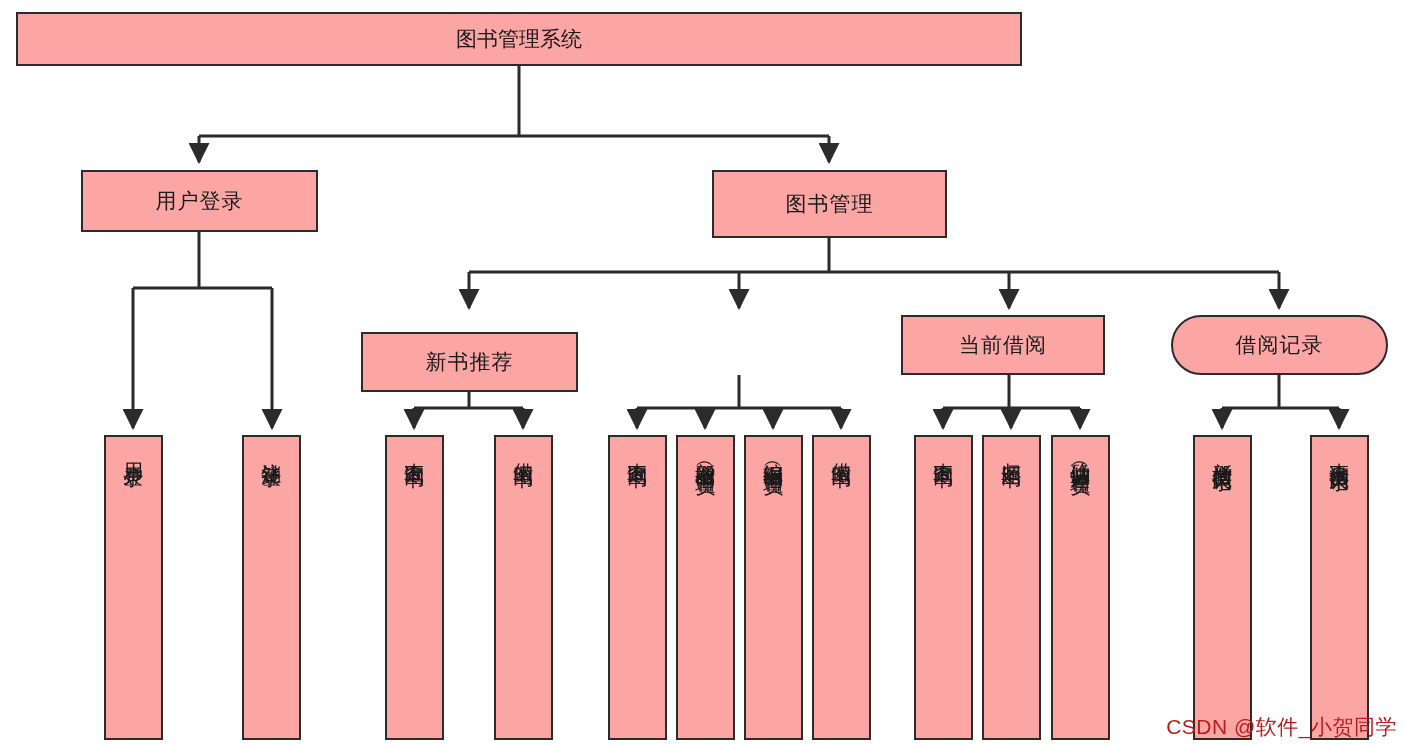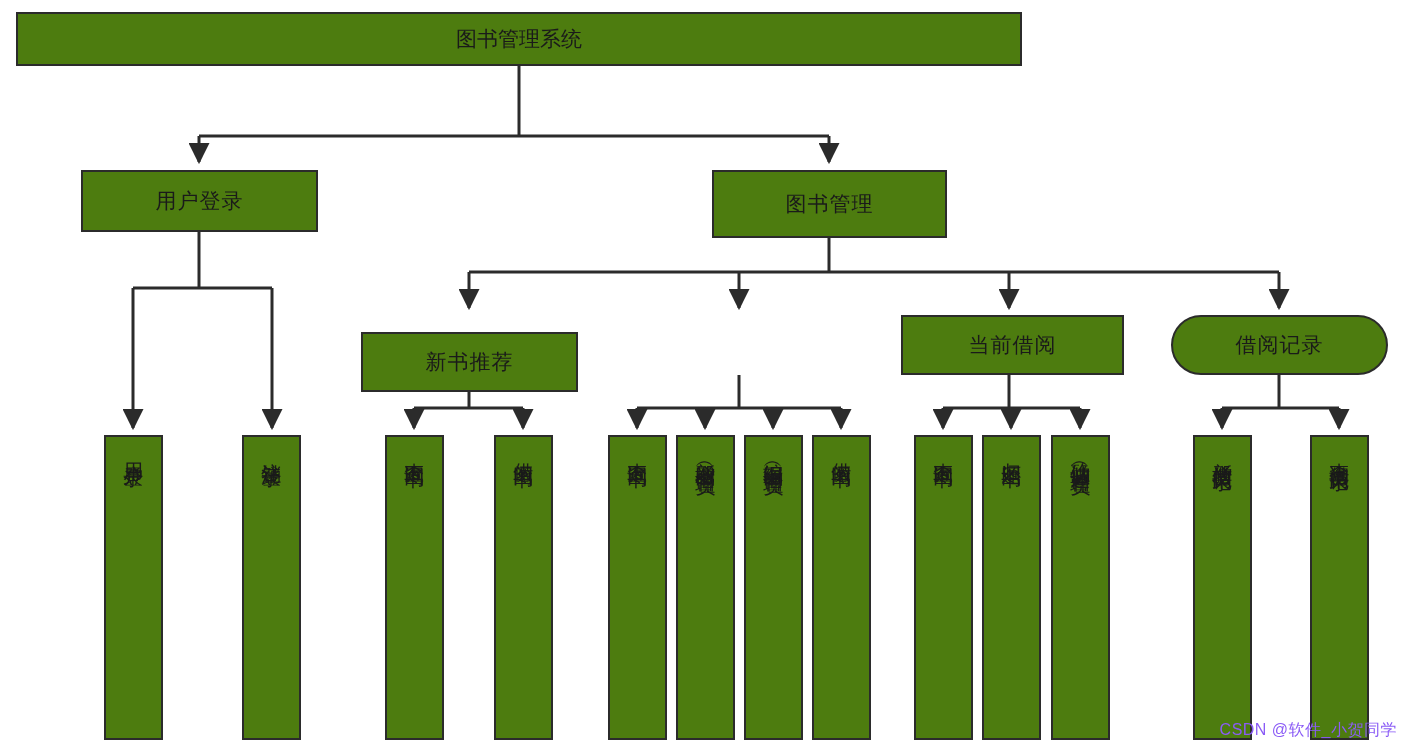--- a/index.html
+++ b/index.html
@@ -22,21 +22,21 @@
     position: absolute;
     left: 0;
     top: 0;
     width: 1405px;
     height: 747px;
     pointer-events: none;
   }
   .node {
     position: absolute;
     box-sizing: border-box;
-    background: #4d7c0f;
+    background: #fca5a5;
     border: 2px solid #2b2b2b;
     display: flex;
     align-items: center;
     justify-content: center;
     color: #1a1a1a;
   }
   .node.h {
     font-size: 21px;
     letter-spacing: 1px;
     line-height: 1.2;
@@ -55,22 +55,22 @@
     font-size: 20px;
     line-height: 1.12;
     letter-spacing: 2px;
     white-space: nowrap;
     color: #1a1a1a;
   }
   .watermark {
     position: absolute;
     right: 8px;
     bottom: 6px;
-    font-size: 16px;
-    color: #8b5cf6;
+    font-size: 21px;
+    color: #b91c1c;
     letter-spacing: 0.5px;
     white-space: nowrap;
     user-select: none;
   }
 </style>
 </head>
 <body>
 
 <div id="diagram-root">
 
@@ -131,21 +131,21 @@
   <div class="node h" style="left:81px; top:170px; width:237px; height:62px;">
     <span>用户登录</span>
   </div>
   <div class="node h" style="left:712px; top:170px; width:235px; height:68px;">
     <span>图书管理</span>
   </div>
 
   <div class="node h" style="left:361px; top:332px; width:217px; height:60px;">
     <span>新书推荐</span>
   </div>
-  <div class="node h" style="left:901px; top:315px; width:223px; height:60px;">
+  <div class="node h" style="left:901px; top:315px; width:204px; height:60px;">
     <span>当前借阅</span>
   </div>
   <div class="node h" style="left:1171px; top:315px; width:217px; height:60px;border-radius:30px;">
     <span>借阅记录</span>
   </div>
 
   <div class="node leaf" style="left:104px; top:435px; width:59px; height:305px;">
     <span class="vtext">用户登录</span>
   </div>
   <div class="node leaf" style="left:242px; top:435px; width:59px; height:305px;">

